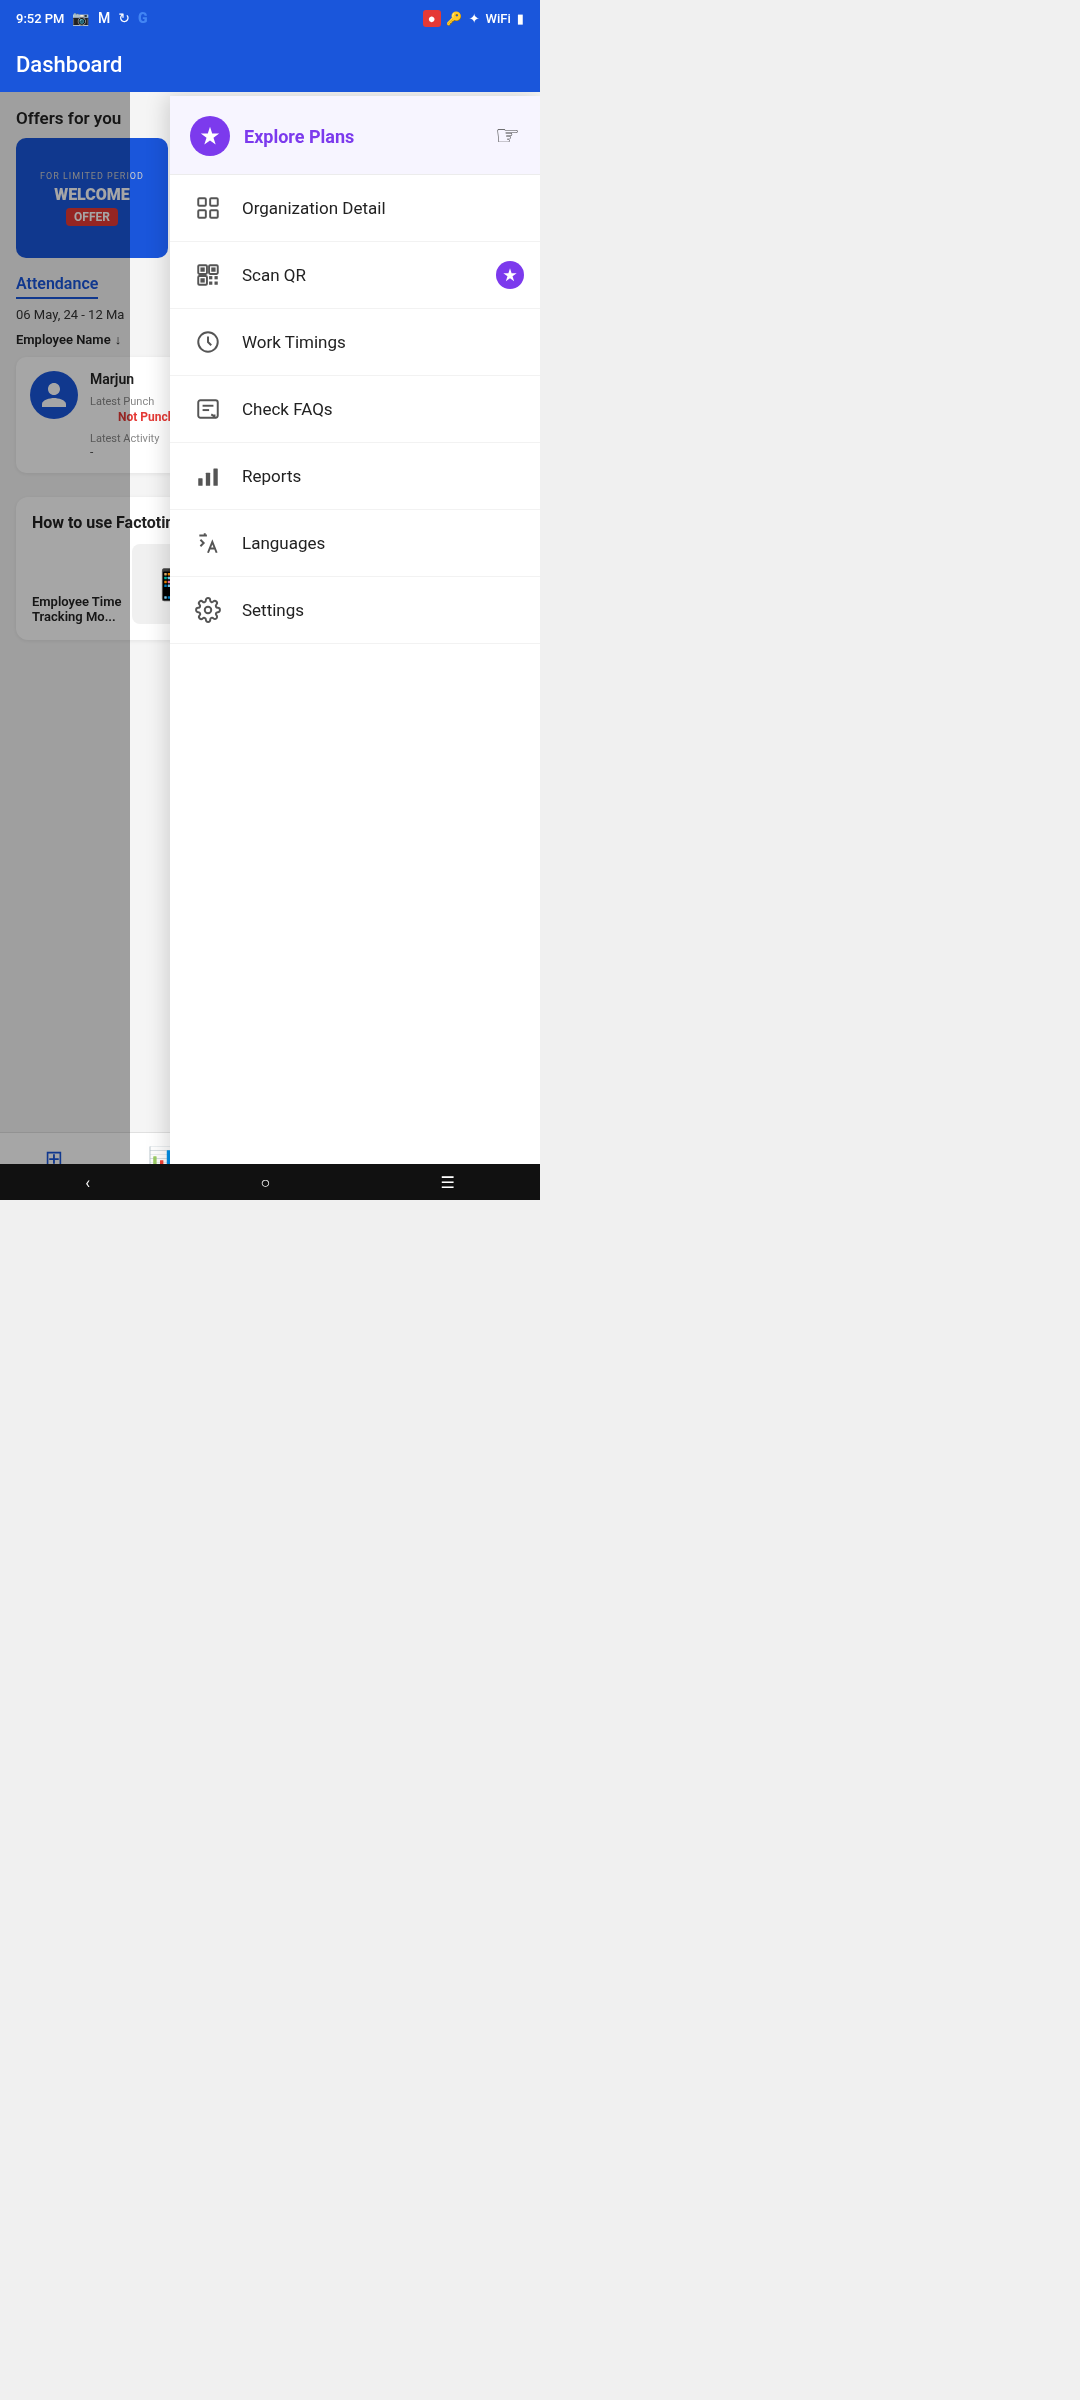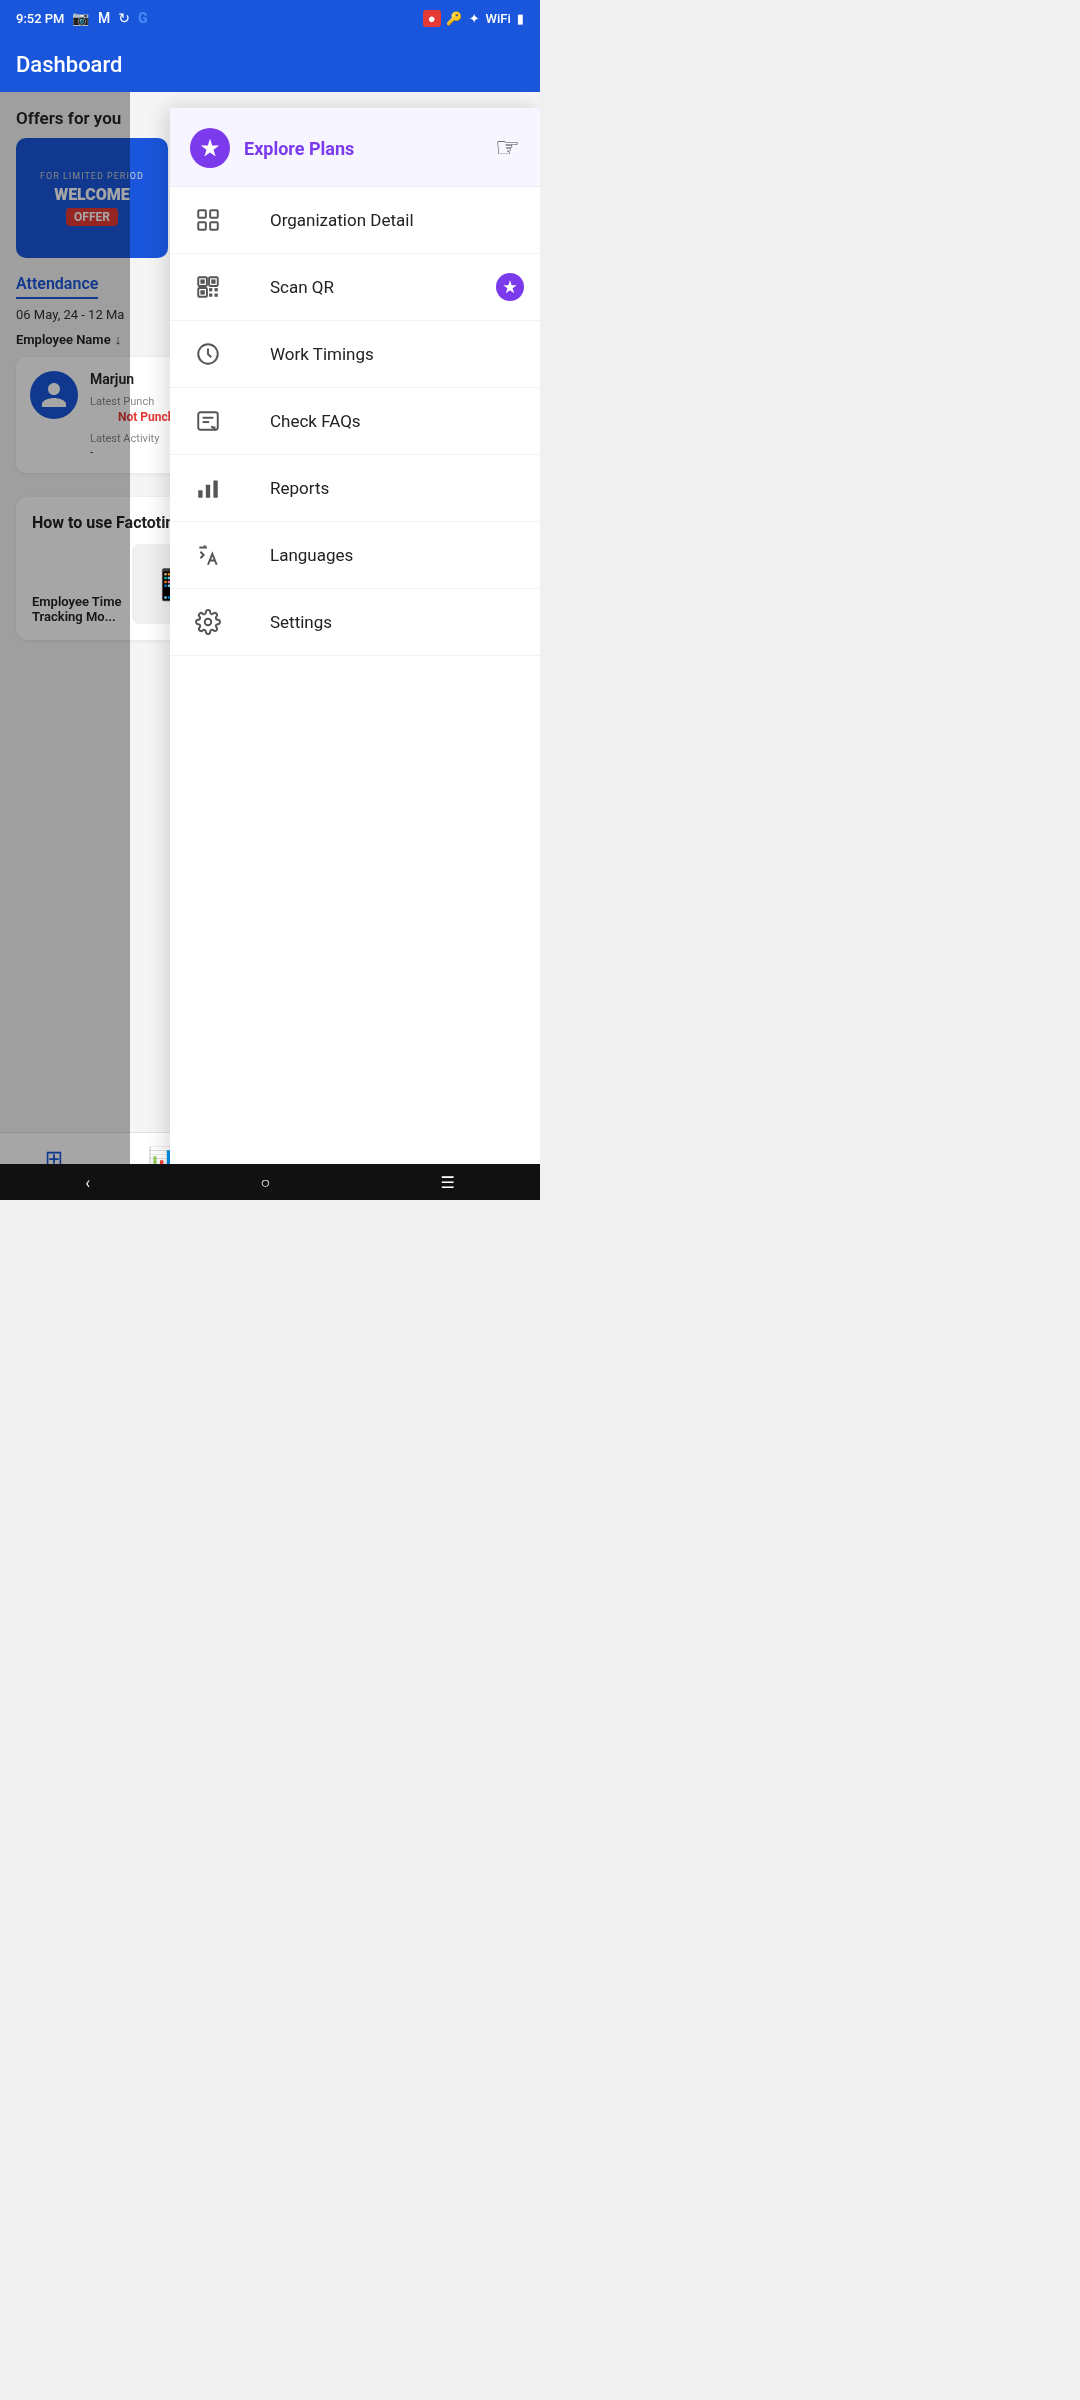--- a/index.html
+++ b/index.html
@@ -249,21 +249,21 @@
       left: 0;
       width: 130px;
       height: 100%;
       background: rgba(0,0,0,0.35);
       z-index: 10;
     }
 
     
     .dropdown-menu {
       position: absolute;
-      top: 16px;
+      top: 4px;
       right: 0;
       width: 370px;
       height: 100%;
       background: white;
       z-index: 20;
       border-radius: 0;
       box-shadow: -4px 0 20px rgba(0,0,0,0.15);
       overflow-y: auto;
       padding: 0;
     }
@@ -315,21 +315,20 @@
       align-items: center;
       justify-content: center;
       font-size: 22px;
       color: #555;
       flex-shrink: 0;
     }
     .menu-item-label {
       font-size: 17px;
       color: #222;
       font-weight: 400;
-      margin-left: 28px;
     }
     .menu-badge {
       position: absolute;
       right: 16px;
       top: 50%;
       transform: translateY(-50%);
       width: 28px;
       height: 28px;
       border-radius: 50%;
       background: #7c3aed;

